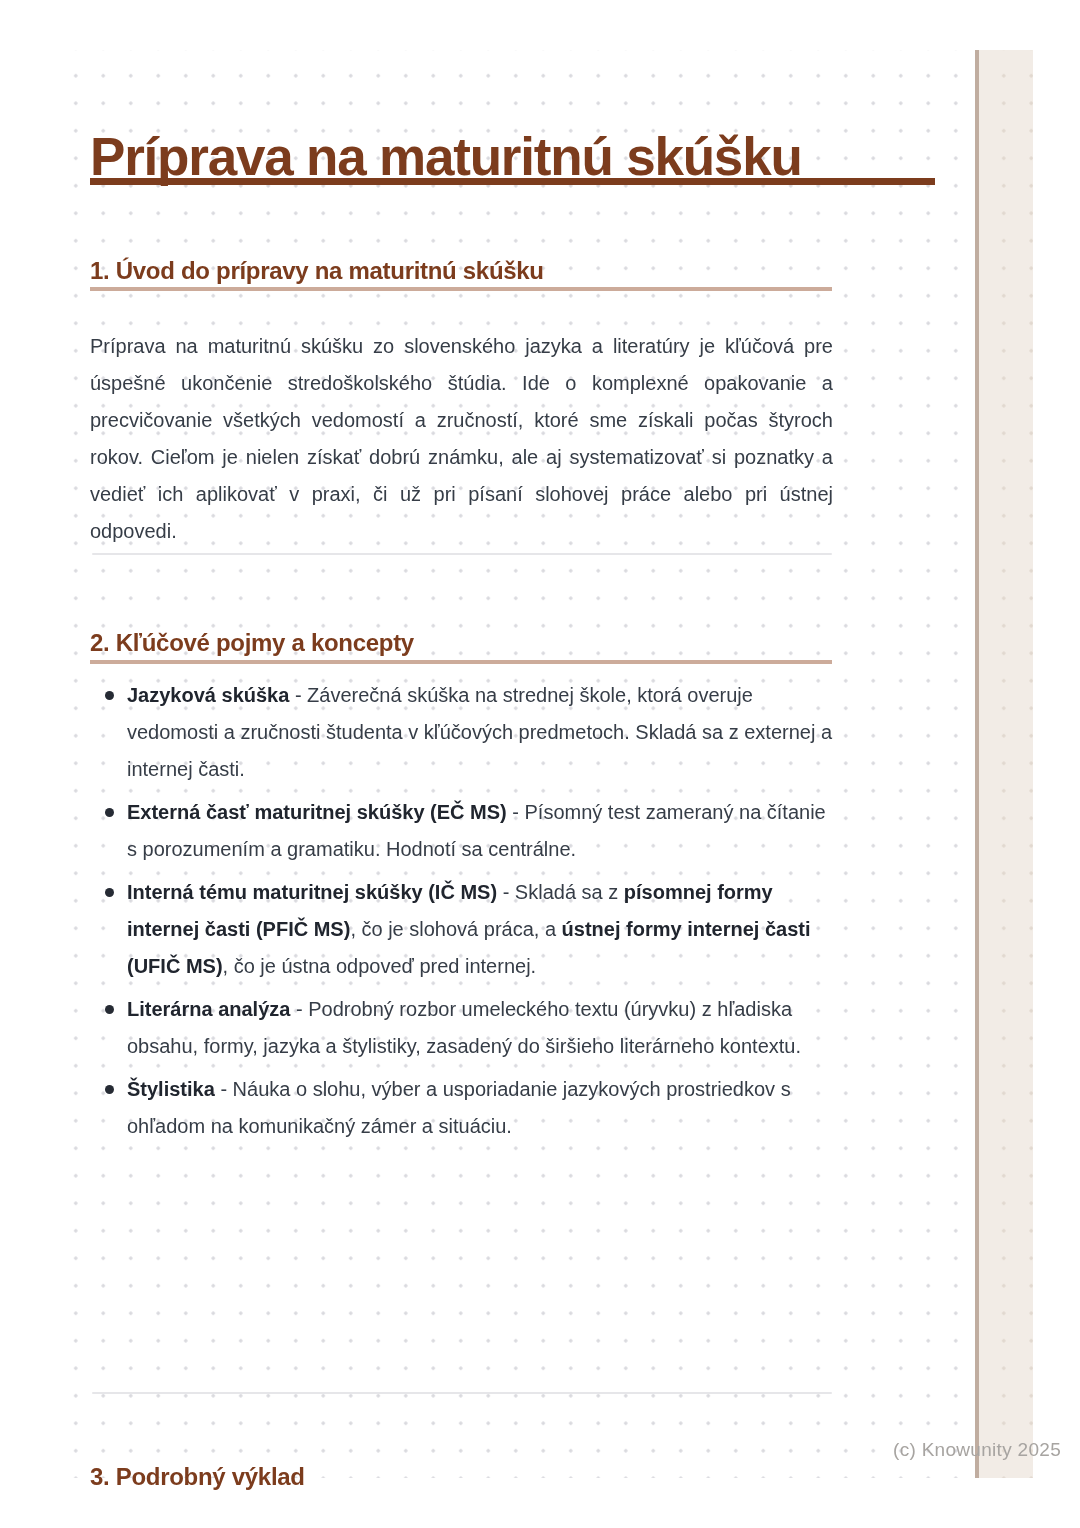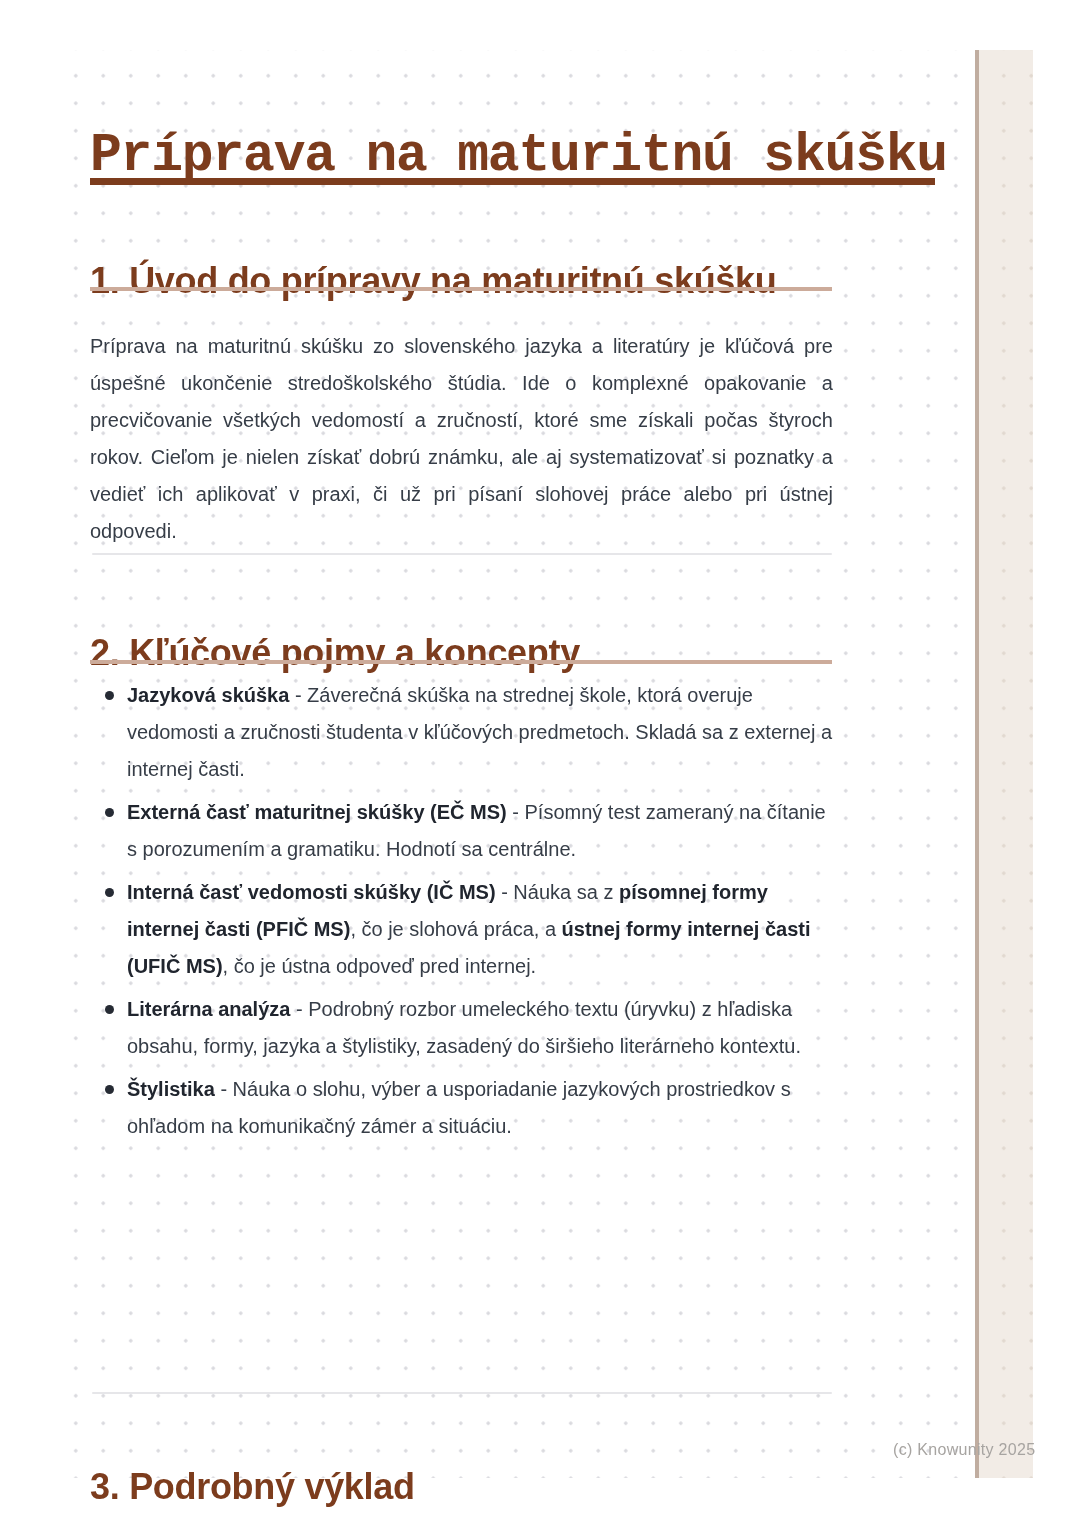--- a/index.html
+++ b/index.html
@@ -32,29 +32,29 @@
     position:absolute;left:975px;top:50px;width:58px;height:1428px;
     background-color:var(--strip-bg);
     background-image:radial-gradient(circle,var(--strip-dot) 1.5px,transparent 1.7px);
     background-size:27.5px 27.5px;
     background-position:11px 12px;
     border-left:4px solid var(--strip-line);
   }
   .doc-title{
     position:absolute;left:90px;top:86px;width:880px;
     font-size:53px;line-height:69px;font-weight:bold;
-    letter-spacing:-1.2px;color:var(--accent);white-space:nowrap;font-family:Liberation Mono, monospace;
+    letter-spacing:-1.2px;color:var(--accent);white-space:nowrap;
   }
   .title-rule{
     position:absolute;left:90px;top:178px;width:845px;height:7px;
     background:var(--accent);
   }
   .h2{
     position:absolute;left:90px;width:760px;
-    font-size:36px;line-height:42px;font-weight:bold;
+    font-size:24px;line-height:42px;font-weight:bold;
     letter-spacing:-0.3px;color:var(--accent);white-space:nowrap;
   }
   #h2-1{top:230px}
   #h2-2{top:602px}
   #h2-3{top:1436px}
   .h2-underline{
     position:absolute;left:90px;width:742px;height:4px;
     background:var(--underline);
   }
   #underline-1{top:287px}
@@ -76,21 +76,21 @@
   }
   .concepts ul{margin:0;padding:0;list-style:none}
   .concepts li{position:relative;padding-left:37px;margin-bottom:6px}
   .concepts li::before{
     content:"";position:absolute;left:15px;top:14px;width:9px;height:9px;
     border-radius:50%;background:var(--bullet);
   }
   .term{font-weight:bold;color:var(--text-bold)}
   .copyright{
     position:absolute;left:893px;top:1440px;
-    font-size:16px;line-height:20px;color:var(--muted);
+    font-size:19px;line-height:20px;color:var(--muted);
     letter-spacing:0.3px;white-space:nowrap;
   }
 </style>
 </head>
 <body>
 
 <div class="paper"></div>
 <div class="margin-strip"></div>
 
 <h1 class="doc-title">Príprava na maturitnú skúšku</h1>
@@ -103,21 +103,21 @@
 
 <div class="divider" id="divider-1"></div>
 
 <h2 class="h2" id="h2-2">2. Kľúčové pojmy a koncepty</h2>
 <div class="h2-underline" id="underline-2"></div>
 
 <div class="concepts">
   <ul>
     <li><span class="term">Jazyková skúška</span><span> - Záverečná skúška na strednej škole, ktorá overuje vedomosti a zručnosti študenta v kľúčových predmetoch. Skladá sa z externej a internej časti.</span></li>
     <li><span class="term">Externá časť maturitnej skúšky (EČ MS)</span><span> - Písomný test zameraný na čítanie s porozumením a gramatiku. Hodnotí sa centrálne.</span></li>
-    <li><span class="term">Interná časť vedomosti skúšky (IČ MS)</span><span> - Náuka sa z </span><span class="term">písomnej formy internej časti (PFIČ MS)</span><span>, čo je slohová práca, a </span><span class="term">ústnej formy internej časti (UFIČ MS)</span><span>, čo je ústna odpoveď pred internej.</span></li>
+    <li><span class="term">Interná tému maturitnej skúšky (IČ MS)</span><span> - Skladá sa z </span><span class="term">písomnej formy internej časti (PFIČ MS)</span><span>, čo je slohová práca, a </span><span class="term">ústnej formy internej časti (UFIČ MS)</span><span>, čo je ústna odpoveď pred internej.</span></li>
     <li><span class="term">Literárna analýza</span><span> - Podrobný rozbor umeleckého textu (úryvku) z hľadiska obsahu, formy, jazyka a štylistiky, zasadený do širšieho literárneho kontextu.</span></li>
     <li><span class="term">Štylistika</span><span> - Náuka o slohu, výber a usporiadanie jazykových prostriedkov s ohľadom na komunikačný zámer a situáciu.</span></li>
   </ul>
 </div>
 
 <div class="divider" id="divider-2"></div>
 
 <h2 class="h2" id="h2-3">3. Podrobný výklad</h2>
 
 <div class="copyright">(c) Knowunity 2025</div>

